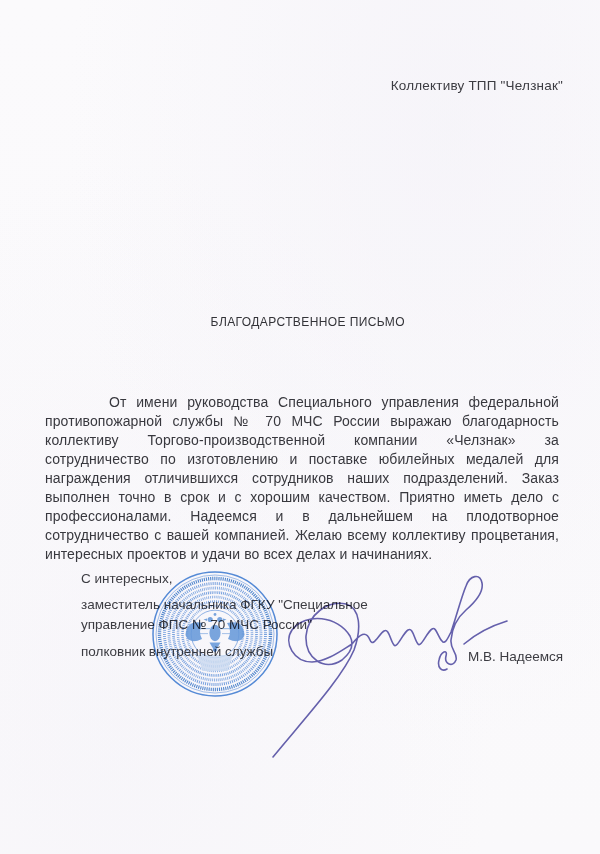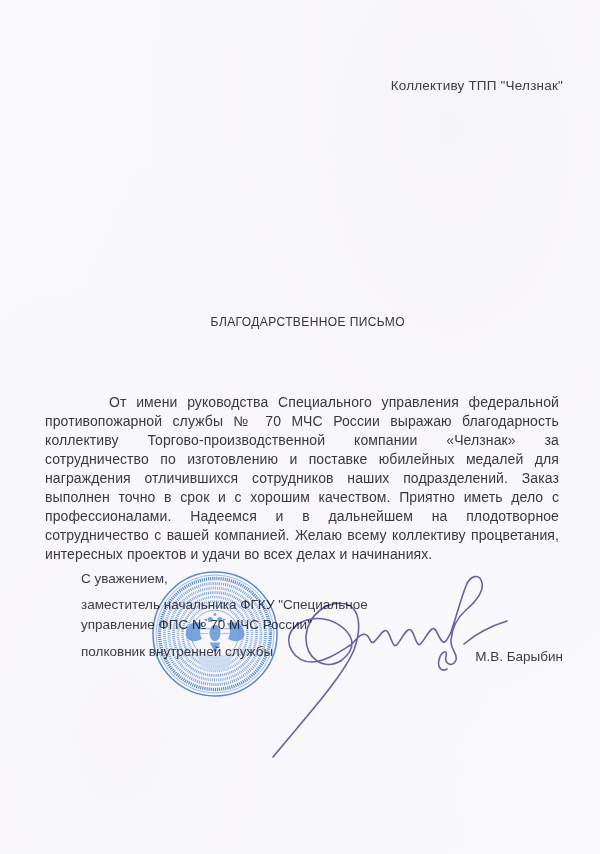--- a/index.html
+++ b/index.html
@@ -63,28 +63,28 @@
 <body>
 
 <div class="page">
 
   <div class="recipient">Коллективу ТПП "Челзнак"</div>
 
   <div class="doc-title">БЛАГОДАРСТВЕННОЕ ПИСЬМО</div>
 
   <div class="body-text">От имени руководства Специального управления федеральной противопожарной службы № 70 МЧС России выражаю благодарность коллективу Торгово-производственной компании «Челзнак» за сотрудничество по изготовлению и поставке юбилейных медалей для награждения отличившихся сотрудников наших подразделений. Заказ выполнен точно в срок и с хорошим качеством. Приятно иметь дело с профессионалами. Надеемся и в дальнейшем на плодотворное сотрудничество с вашей компанией. Желаю всему коллективу процветания, интересных проектов и удачи во всех делах и начинаниях.</div>
 
-  <div class="closing-salutation">С уважением,</div>
+  <div class="closing-salutation">С интересных,</div>
 
   <div class="signer-title">заместитель начальника ФГКУ "Специальное
 управление ФПС № 70 МЧС России"</div>
 
   <div class="signer-rank">полковник внутренней службы</div>
 
-  <div class="signer-name">М.В. Барыбин</div>
+  <div class="signer-name">М.В. Надеемся</div>
 
   <svg class="stamp" viewBox="0 0 150 150" aria-hidden="true">
     <g fill="none" stroke="#4a86d8">
       <circle cx="75" cy="75" r="62" stroke-width="1.5"></circle>
       <circle cx="75" cy="75" r="59" stroke-width="0.6" opacity="0.9"></circle>
       <circle cx="75" cy="75" r="55.5" stroke-width="3.4" stroke="#3d7ccc" stroke-dasharray="1.1 1.0" opacity="0.95"></circle>
       <circle cx="75" cy="75" r="50.5" stroke-width="2.9" stroke-dasharray="1.0 1.1" opacity="0.8"></circle>
       <circle cx="75" cy="75" r="46" stroke-width="2.8" stroke-dasharray="0.9 1.0" opacity="0.72"></circle>
       <circle cx="75" cy="75" r="41.5" stroke-width="2.7" stroke-dasharray="1.0 0.9" opacity="0.78"></circle>
       <circle cx="75" cy="75" r="37" stroke-width="2.6" stroke-dasharray="0.9 1.0" opacity="0.68"></circle>

